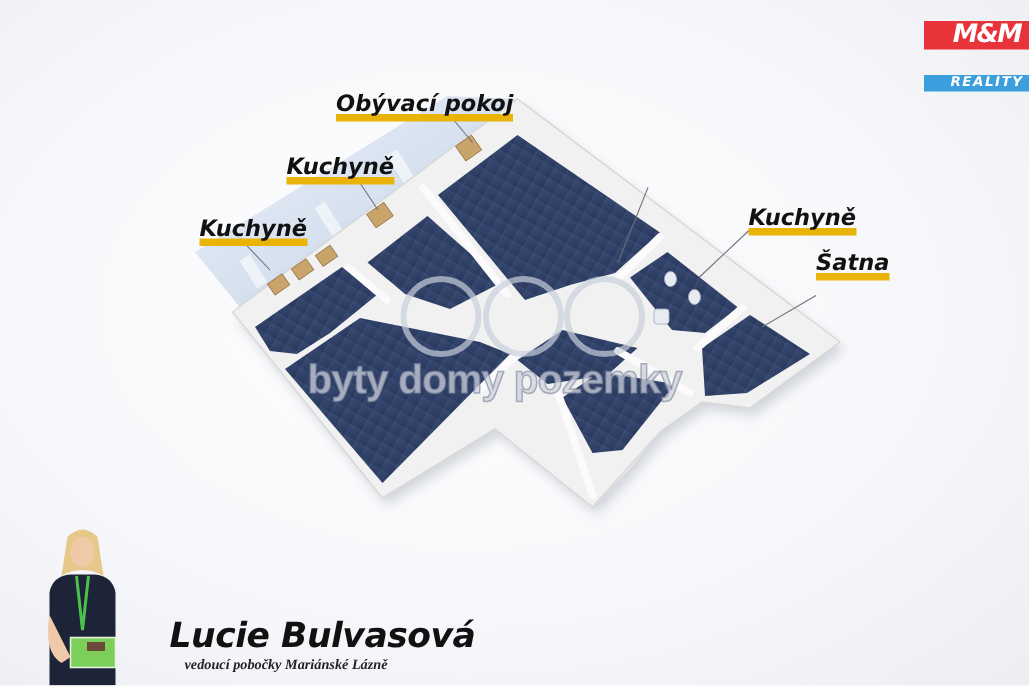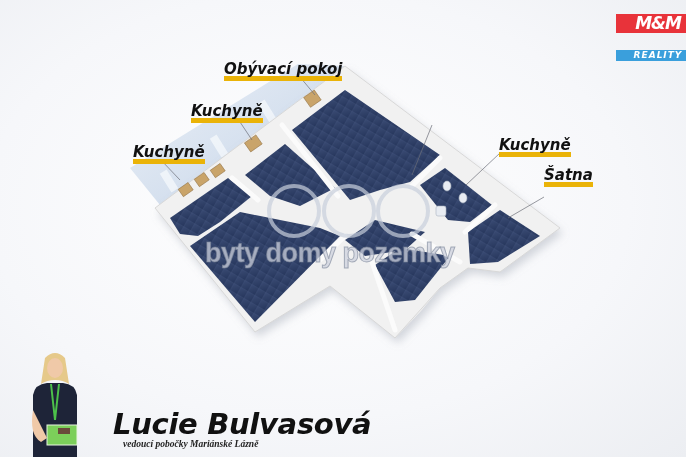--- a/index.html
+++ b/index.html
@@ -9,21 +9,21 @@
   .stage{position:absolute;left:0;top:0;width:686px;height:457px;}
   .logo{position:absolute;left:616px;top:14px;width:84px;height:32px;font-style:italic;}
   .logo-top{height:19px;background:#e8333a;color:#fff;font-weight:bold;font-size:17px;line-height:19px;text-align:center;letter-spacing:-1px;font-family:"DejaVu Sans", sans-serif;}
   .logo-bot{height:11px;margin-top:17px;background:#3a9fdc;color:#fff;font-weight:bold;font-size:9px;line-height:11px;text-align:center;letter-spacing:1px;}
   .room-label{position:absolute;font-style:italic;font-weight:bold;font-size:15px;color:#111;
     font-family:"DejaVu Sans", sans-serif;white-space:nowrap;border-bottom:5px solid #eab308;padding-bottom:0;line-height:13px;}
   .plan{position:absolute;left:0;top:0;}
   .watermark{position:absolute;left:205px;top:238px;font-size:27px;font-weight:bold;color:rgba(205,210,222,0.75);
     letter-spacing:-0.5px;font-family:Liberation Sans, sans-serif;-webkit-text-stroke:1px rgba(120,130,150,0.6);}
   .agent-photo{position:absolute;left:25px;top:350px;width:60px;height:107px;}
-  .agent-name{position:absolute;left:113px;top:411px;font-style:italic;font-weight:bold;font-size:29px;color:#111;
+  .agent-name{position:absolute;left:113px;top:411px;font-style:italic;font-weight:bold;font-size:23px;color:#111;
     font-family:"DejaVu Sans", sans-serif;letter-spacing:-0.3px;line-height:26px;}
   .agent-role{position:absolute;left:123px;top:438px;font-style:italic;font-weight:bold;font-size:9.5px;color:#222;
     font-family:Liberation Serif, serif;line-height:12px;}
 </style>
 </head>
 <body>
 
 <div class="stage">
 
   <div class="logo">

